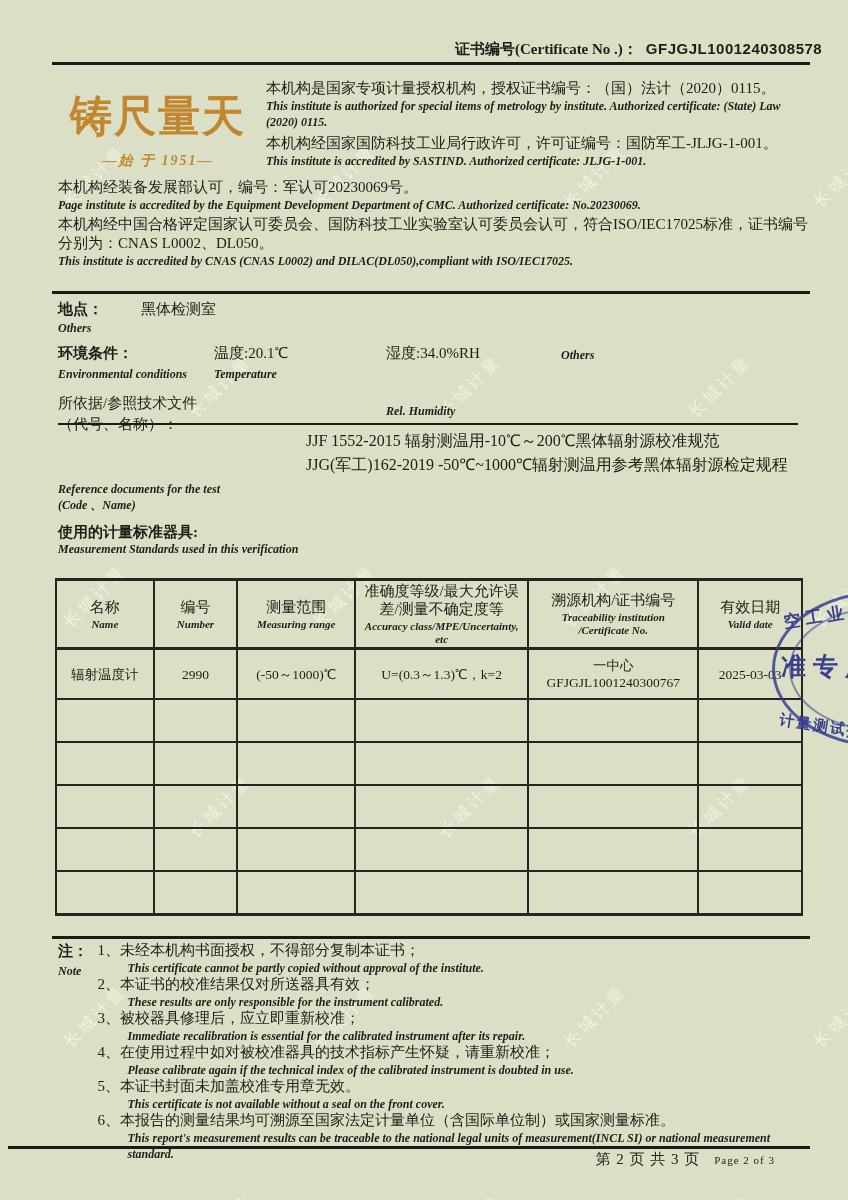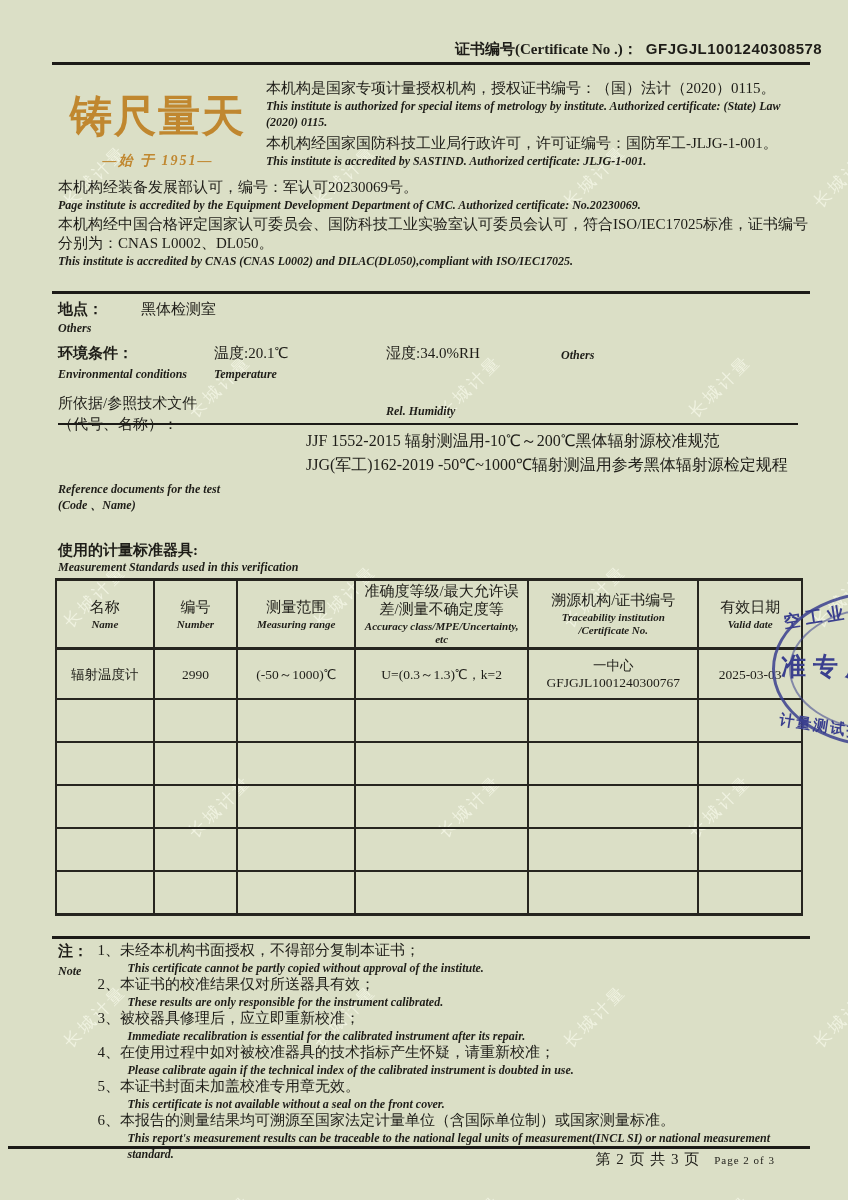--- a/index.html
+++ b/index.html
@@ -35,21 +35,21 @@
   .env-col{display:flex;flex-direction:column;}
   .env-col .en{margin-top:4px;}
   .c0{width:156px;} .c1{width:172px;} .c2{width:175px;gap:37px;} .c3{flex:1;}
   
   .sec-ref{position:absolute;top:393px;left:58px;width:752px;display:flex;}
   .ref-label{width:248px;text-align:left;}
   .ref-label .cn{line-height:21px;}
   .ref-en{margin-top:46px;line-height:16px;}
   .ref-docs{flex:1;font-size:16px;line-height:24px;padding-top:1px;margin-top:35px;}
   
-  .sec-std-title{position:absolute;top:541px;left:58px;}
+  .sec-std-title{position:absolute;top:523px;left:58px;}
   .std-table{position:absolute;top:578px;left:55px;width:748px;border-collapse:collapse;table-layout:fixed;}
   .std-table th,.std-table td{border:2px solid #26251f;text-align:center;vertical-align:middle;padding:1px 2px;overflow:hidden;}
   .std-table thead th{border-top:3.5px solid #26251f;border-bottom:3px solid #26251f;height:52px;}
   .std-table .last-row td{border-bottom:3.5px solid #26251f;}
   .th-cn{font-size:15px;font-weight:normal;line-height:18px;}
   .th-en{font-style:italic;font-weight:bold;font-size:11px;line-height:13px;margin-top:2px;white-space:pre-line;}
   .data-row td{height:46px;font-size:13.5px;white-space:pre-line;line-height:17px;}
   .empty-row td{height:39px;}
   
   .stamp{position:absolute;left:772px;top:591px;width:212px;height:150px;border:3.5px solid rgba(58,63,142,0.85);border-radius:50%;z-index:3;}

